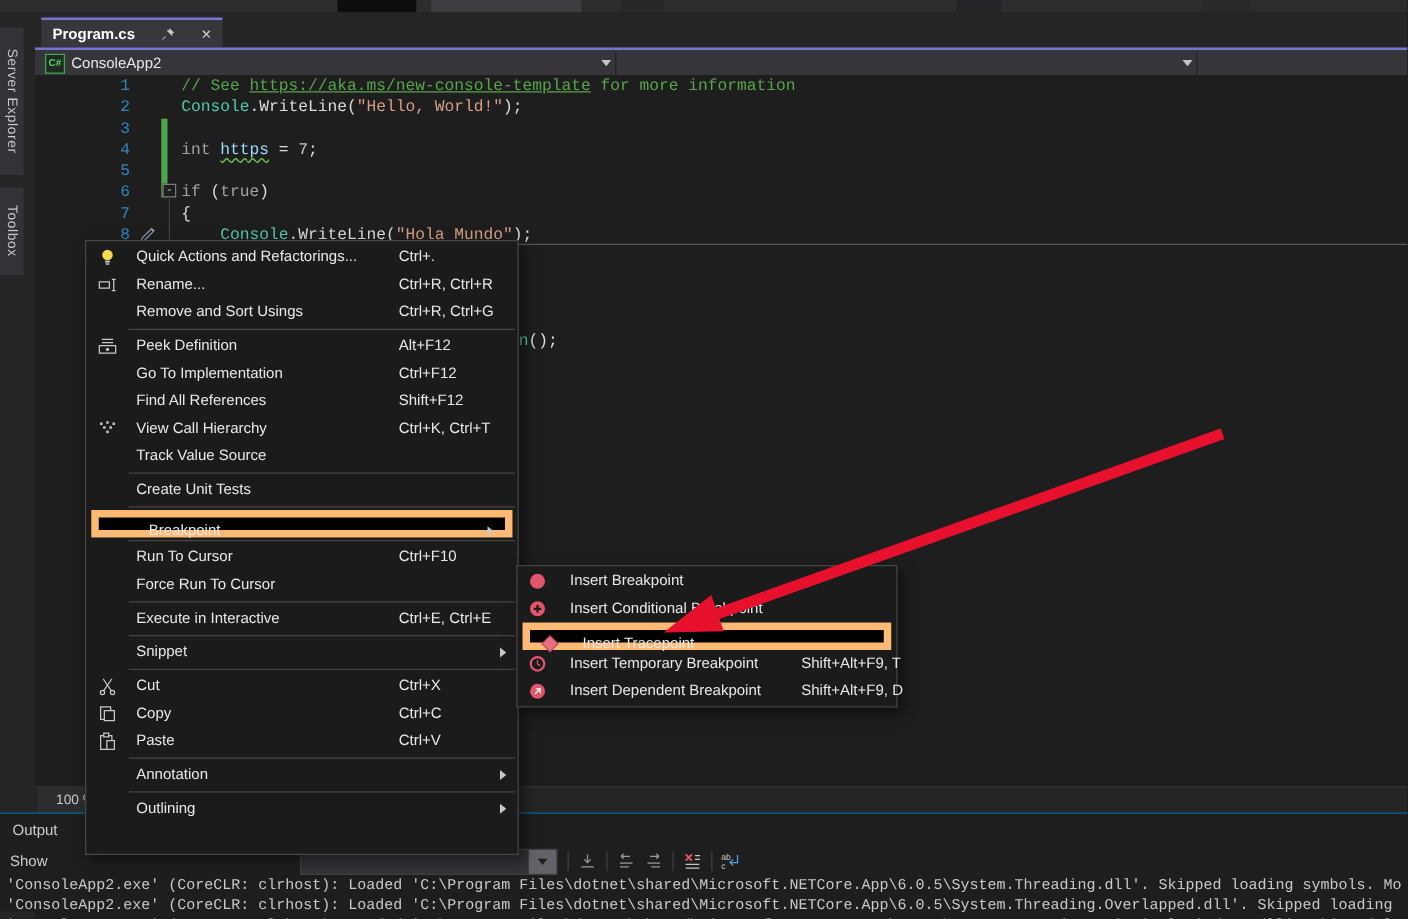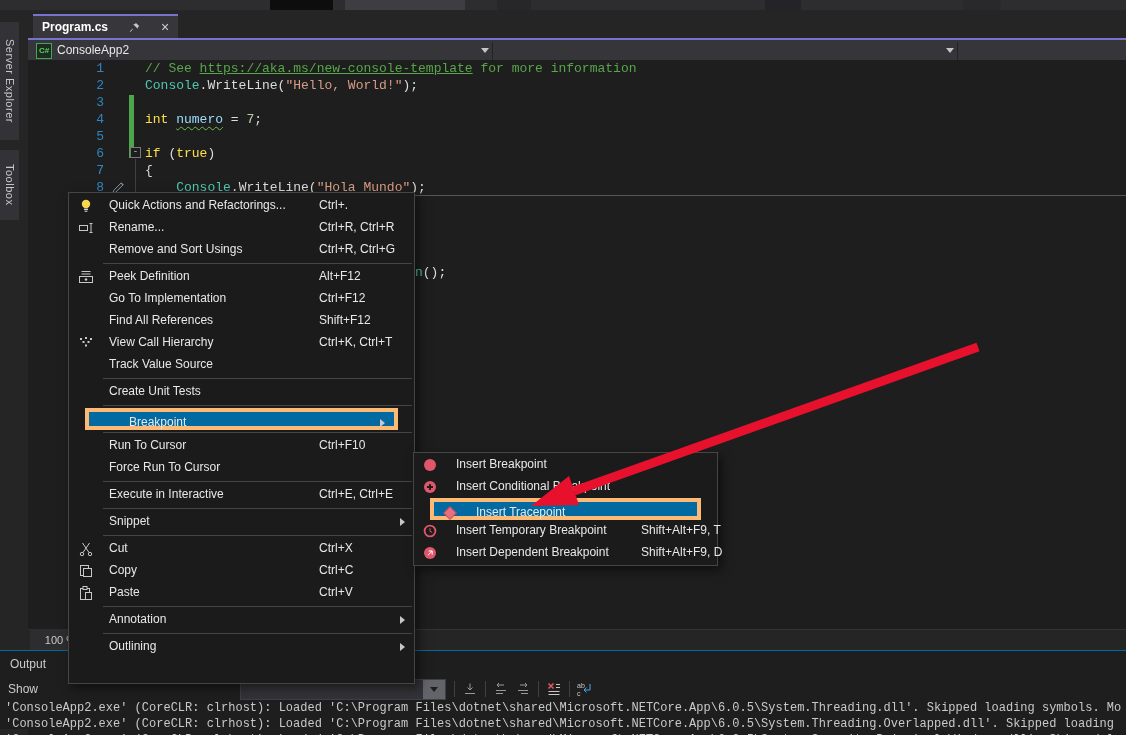--- a/index.html
+++ b/index.html
@@ -26,21 +26,21 @@
   .caret{width:0;height:0;border-left:4px solid transparent;border-right:4px solid transparent;border-top:5px solid #C5C5C5}
   #cs-icon{position:absolute;left:8px;top:3px;width:14px;height:14px;border:1px solid #3FA757;background:#1F2A21;
     color:#57D463;font-size:8px;font-weight:bold;text-align:center;line-height:14px}
   #nav-project-label{position:absolute;left:29px;top:0;line-height:20px;color:#E8E8E8;font-size:12px}
   
   #editor{left:28px;top:60px;width:1098px;height:569px;background:#1E1E1E}
   .code-line{display:flex;height:17px;line-height:17px;font-family:"Liberation Mono","DejaVu Sans Mono",monospace;font-size:13px}
   .line-num{width:82px;text-align:right;padding-right:6px;color:#2F86BE;box-sizing:border-box}
   .line-text{white-space:pre;margin-left:35px}
   .tok-com{color:#57A64A}.tok-link{text-decoration:underline}
-  .tok-cls{color:#4EC9B0}.tok-kw{color:#fde047}.tok-str{color:#D69D85}
+  .tok-cls{color:#4EC9B0}.tok-kw{color:#a3a3a3}.tok-str{color:#D69D85}
   .tok-num{color:#B5CEA8}.tok-pln{color:#DCDCDC}.tok-var{color:#9CDCFE}
   .tok-squig{text-decoration:underline wavy #6FBF4A;text-decoration-thickness:1px;text-underline-offset:3px}
   #change-bar{left:129px;top:95px;width:5px;height:63px;background:#4CA64C}
   #fold-box{left:130px;top:147px;width:11px;height:11px;border:1px solid #7A7A7A;background:#1E1E1E;
     color:#C8C8C8;font:9px/9px "Liberation Mono",monospace;text-align:center;box-sizing:border-box}
   #fold-guide{left:135px;top:159px;width:1px;height:33px;background:#3F3F46}
   #line8-margin-icon{left:111px;top:180px;width:15px;height:15px}
   #current-line-border{left:415px;top:195px;width:711px;height:1px;background:#55555A}
   #partial-frag{left:415px;top:264px;height:17px;line-height:17px;font-family:"Liberation Mono",monospace;
     font-size:13px;white-space:pre}
@@ -61,21 +61,21 @@
   .ot-icon{width:22px;height:18px;display:flex;align-items:center;justify-content:center}
   .ot-sep{width:1px;height:16px;background:#3F3F46;margin:0 4px}
   #out-lines{position:absolute;left:5px;top:49px;font-family:"Liberation Mono","DejaVu Sans Mono",monospace;
     font-size:12px;line-height:16px;color:#C9C9C9;white-space:pre}
   
   .menu{position:absolute;background:#1B1B1C;border:1px solid #454545;box-sizing:border-box;
     box-shadow:4px 4px 10px rgba(0,0,0,.5);padding:2px 0}
   #context-menu{left:68px;top:192px;width:347px;height:492px;z-index:30}
   #breakpoint-submenu{left:413px;top:452px;width:305px;z-index:40;padding:1px 0}
   .menu-row{position:relative;height:22px;color:#E8E8E8;font-size:12px;box-sizing:border-box}
-  .menu-row.hl{background:#0369a1;border:4px solid #fdba74;margin:0 16px}
+  .menu-row.hl{background:#000000;border:6px solid #fdba74;margin:0 4px}
   .mi-icon{position:absolute;left:9px;top:3px;width:16px;height:16px}
   #breakpoint-submenu .mi-icon{left:8px}
   .mi-label{position:absolute;left:40px;top:0;line-height:21px;white-space:nowrap}
   #breakpoint-submenu .mi-label{left:42px}
   .mi-shortcut{position:absolute;left:250px;top:0;line-height:21px;white-space:nowrap}
   #breakpoint-submenu .mi-shortcut{left:227px}
   .mi-caret{position:absolute;right:9px;top:7px;width:0;height:0;border-left:5px solid #C8C8C8;
     border-top:4px solid transparent;border-bottom:4px solid transparent}
   .menu-sep{height:1px;background:#454545;margin:2px 2px 2px 34px}
   
@@ -125,21 +125,21 @@
       <div class="code-line">
         <span class="line-num">2</span>
         <span class="line-text"><span class="tok-cls">Console</span><span class="tok-pln">.WriteLine(</span><span class="tok-str">"Hello, World!"</span><span class="tok-pln">);</span></span>
       </div>
       <div class="code-line">
         <span class="line-num">3</span>
         <span class="line-text"></span>
       </div>
       <div class="code-line">
         <span class="line-num">4</span>
-        <span class="line-text"><span class="tok-kw">int</span><span class="tok-pln"> </span><span class="tok-var tok-squig">numero</span><span class="tok-pln"> = </span><span class="tok-num">7</span><span class="tok-pln">;</span></span>
+        <span class="line-text"><span class="tok-kw">int</span><span class="tok-pln"> </span><span class="tok-var tok-squig">https</span><span class="tok-pln"> = </span><span class="tok-num">7</span><span class="tok-pln">;</span></span>
       </div>
       <div class="code-line">
         <span class="line-num">5</span>
         <span class="line-text"></span>
       </div>
       <div class="code-line">
         <span class="line-num">6</span>
         <span class="line-text"><span class="tok-kw">if</span><span class="tok-pln"> (</span><span class="tok-kw">true</span><span class="tok-pln">)</span></span>
       </div>
       <div class="code-line">

